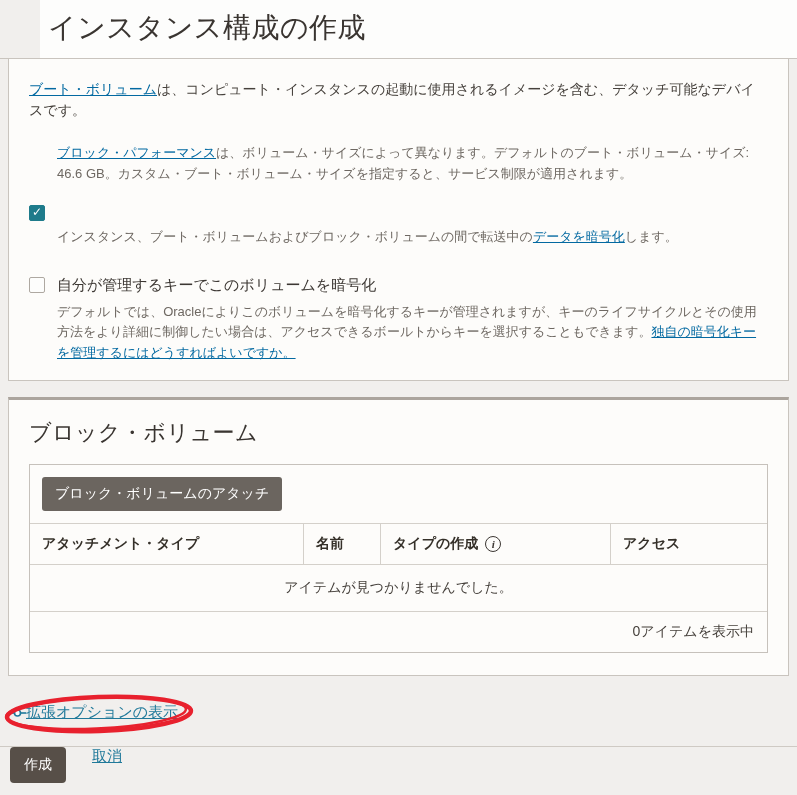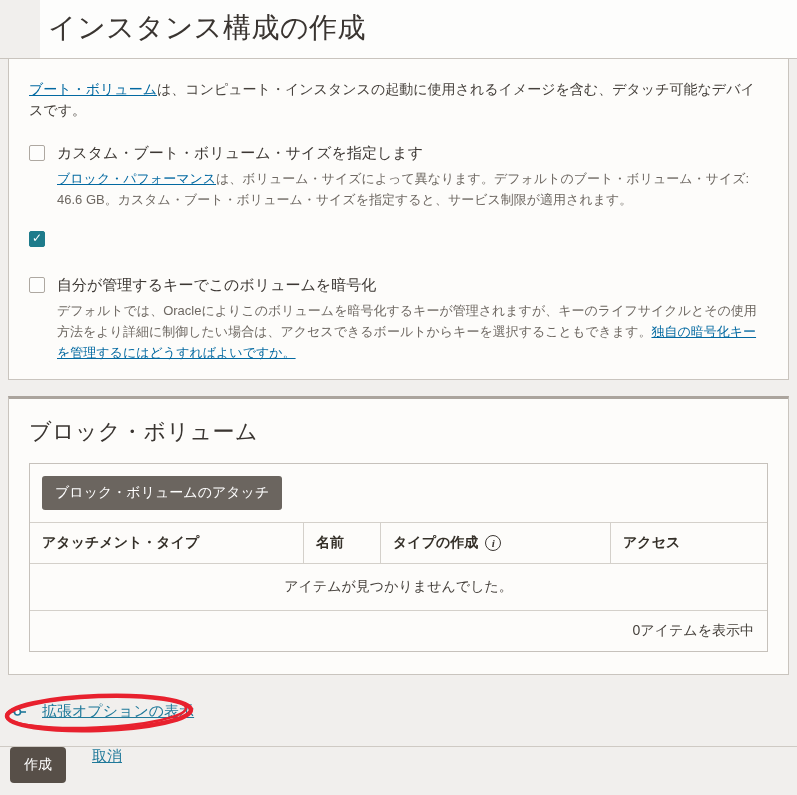--- a/index.html
+++ b/index.html
@@ -87,21 +87,21 @@
   .empty-row {
     text-align: center; font-size: 14px; color: #46413c;
     padding: 14px 0; border-bottom: 1px solid #d4d0ca;
   }
   .table-footer { text-align: right; font-size: 14px; color: #46413c; padding: 11px 13px; }
 
   
   .advanced-row { position: relative; margin: 22px 0 0 4px; height: 30px; }
   .advanced-link {
     position: absolute; left: 7px; top: 5px;
-    display: inline-flex; align-items: center; gap: 16px;
+    display: inline-flex; align-items: center; gap: 0;
     font-size: 15px; color: #20799a; text-decoration: underline; cursor: pointer;
   }
   .slider-icon { display: inline-block; }
   .red-oval {
     position: absolute; left: -4px; top: -9px;
     pointer-events: none;
   }
 
   
   .action-bar {
@@ -120,33 +120,30 @@
 
 <div class="page-header">
   <h1>インスタンス構成の作成</h1>
 </div>
 <div class="top-divider"></div>
 
 <div class="card first">
   <p class="intro"><a class="lnk">ブート・ボリューム</a><span>は、コンピュート・インスタンスの起動に使用されるイメージを含む、デタッチ可能なデバイスです。</span></p>
 
   <div class="opt">
-    <div class="opt-row">
-      <span class="checkbox"></span>
-      <span class="opt-label">カスタム・ブート・ボリューム・サイズを指定します</span>
-    </div>
     <div class="opt-desc"><span></span><a class="lnk">ブロック・パフォーマンス</a><span>は、ボリューム・サイズによって異なります。デフォルトのブート・ボリューム・サイズ: 46.6 GB。カスタム・ブート・ボリューム・サイズを指定すると、サービス制限が適用されます。</span></div>
   </div>
 
   <div class="opt">
     <div class="opt-row">
       <span class="checkbox checked">
           <span class="tick">✓</span>
         </span>
     </div>
+    <div class="opt-desc"><span>インスタンス、ブート・ボリュームおよびブロック・ボリュームの間で転送中の</span><a class="lnk">データを暗号化</a><span>します。</span></div>
   </div>
 
   <div class="opt" style="margin-bottom:0;margin-top:28px;">
     <div class="opt-row">
       <span class="checkbox"></span>
       <span class="opt-label">自分が管理するキーでこのボリュームを暗号化</span>
     </div>
     <div class="opt-desc"><span>デフォルトでは、Oracleによりこのボリュームを暗号化するキーが管理されますが、キーのライフサイクルとその使用方法をより詳細に制御したい場合は、アクセスできるボールトからキーを選択することもできます。</span><a class="lnk">独自の暗号化キーを管理するにはどうすればよいですか。</a><span></span></div>
   </div>
 </div>

